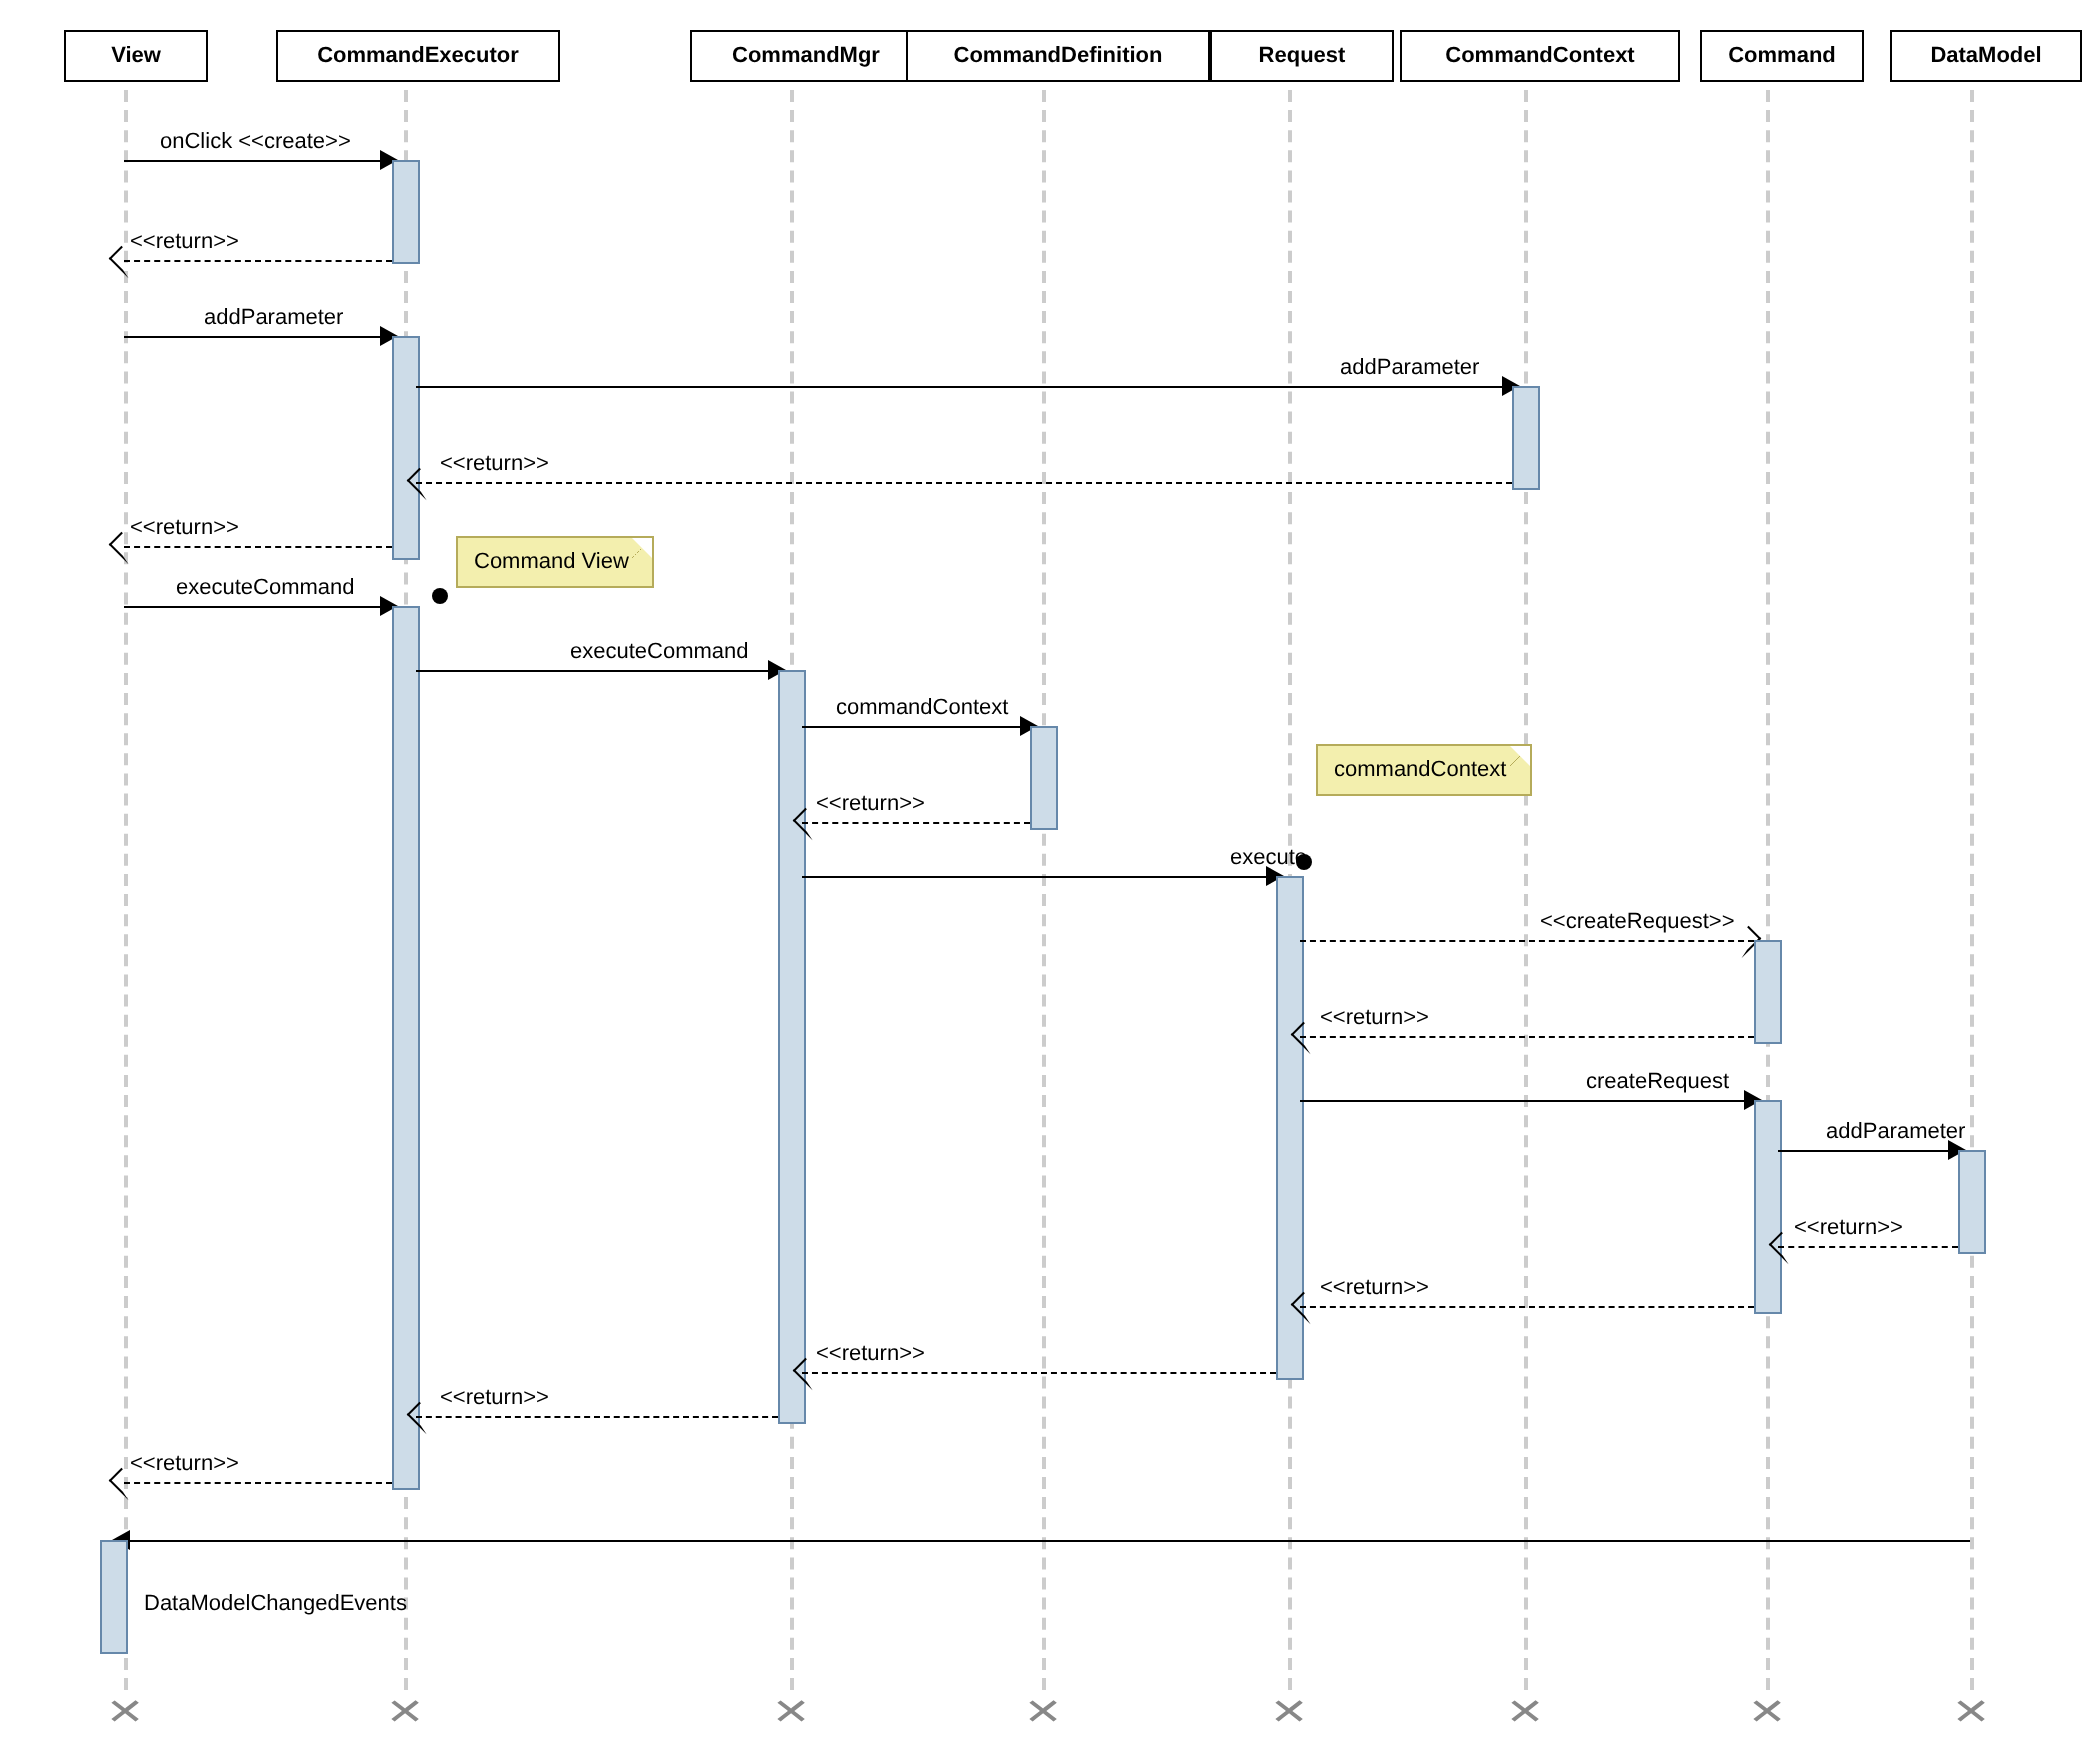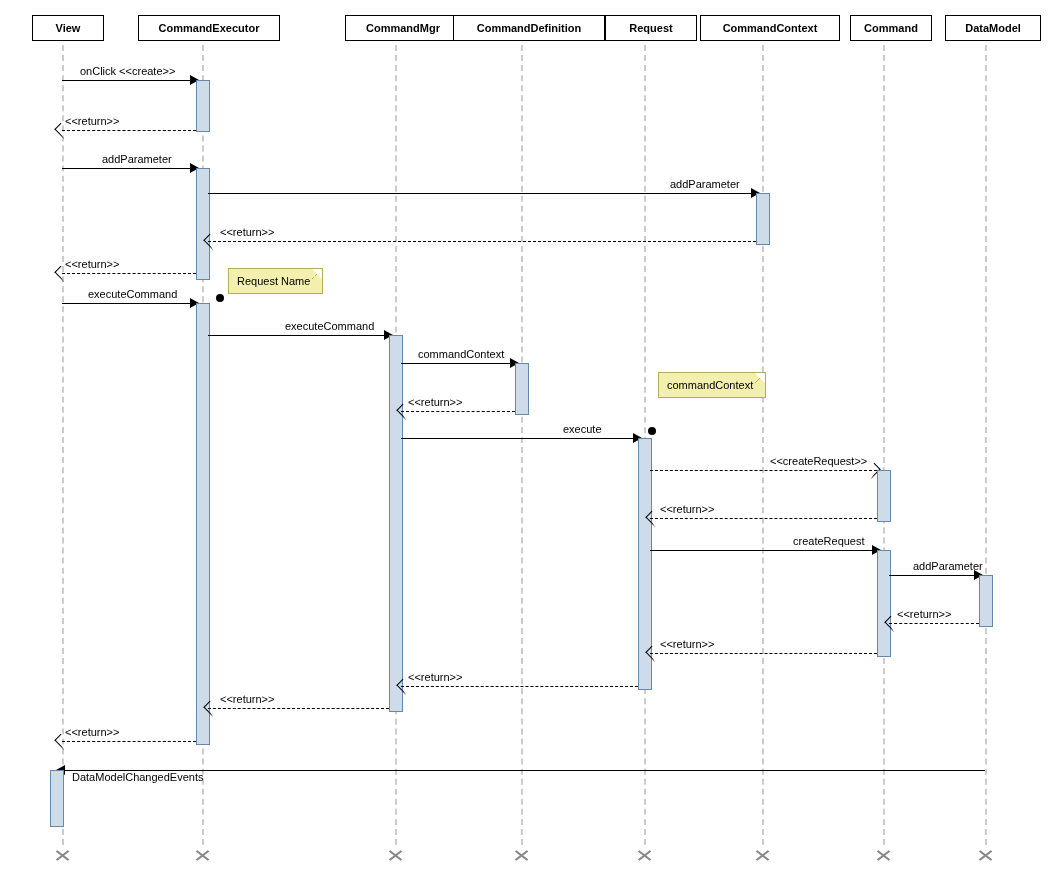--- a/index.html
+++ b/index.html
@@ -167,21 +167,21 @@
   <div class="activation" style="left:746px;top:183px;height:50px"></div>
 
   <div class="label" style="left:210px;top:216px">&lt;&lt;return&gt;&gt;</div>
   <div class="hline dashed" style="left:198px;top:231px;width:548px"></div>
   <div class="arrowL open" style="left:197px;top:225px"></div>
 
   <div class="label" style="left:55px;top:248px">&lt;&lt;return&gt;&gt;</div>
   <div class="hline dashed" style="left:52px;top:263px;width:134px"></div>
   <div class="arrowL open" style="left:48px;top:257px"></div>
 
-  <div class="note" style="left:218px;top:258px">Request Name</div>
+  <div class="note" style="left:218px;top:258px">Command View</div>
   <div class="dot" style="left:206px;top:284px"></div>
 
   <div class="label" style="left:78px;top:278px">executeCommand</div>
   <div class="hline" style="left:52px;top:293px;width:133px"></div>
   <div class="arrowR" style="left:180px;top:288px"></div>
   <div class="activation" style="left:186px;top:293px;height:440px"></div>
 
   <div class="label" style="left:275px;top:310px">executeCommand</div>
   <div class="hline" style="left:198px;top:325px;width:181px"></div>
   <div class="arrowR" style="left:374px;top:320px"></div>
@@ -192,21 +192,21 @@
   <div class="arrowR" style="left:500px;top:348px"></div>
   <div class="activation" style="left:505px;top:353px;height:50px"></div>
 
   <div class="label" style="left:398px;top:386px">&lt;&lt;return&gt;&gt;</div>
   <div class="hline dashed" style="left:391px;top:401px;width:114px"></div>
   <div class="arrowL open" style="left:390px;top:395px"></div>
 
   <div class="note" style="left:648px;top:362px">commandContext</div>
   <div class="dot" style="left:638px;top:417px"></div>
 
-  <div class="label" style="left:553px;top:413px">execute</div>
+  <div class="label" style="left:605px;top:413px">execute</div>
   <div class="hline" style="left:391px;top:428px;width:237px"></div>
   <div class="arrowR" style="left:623px;top:423px"></div>
   <div class="activation" style="left:628px;top:428px;height:250px"></div>
 
   <div class="label" style="left:760px;top:445px">&lt;&lt;createRequest&gt;&gt;</div>
   <div class="hline dashed" style="left:640px;top:460px;width:227px"></div>
   <div class="arrowR open" style="left:858px;top:454px"></div>
   <div class="activation" style="left:867px;top:460px;height:50px"></div>
 
   <div class="label" style="left:650px;top:493px">&lt;&lt;return&gt;&gt;</div>
@@ -236,18 +236,18 @@
   <div class="arrowL open" style="left:390px;top:670px"></div>
 
   <div class="label" style="left:210px;top:683px">&lt;&lt;return&gt;&gt;</div>
   <div class="hline dashed" style="left:198px;top:698px;width:181px"></div>
   <div class="arrowL open" style="left:197px;top:692px"></div>
 
   <div class="label" style="left:55px;top:716px">&lt;&lt;return&gt;&gt;</div>
   <div class="hline dashed" style="left:52px;top:731px;width:134px"></div>
   <div class="arrowL open" style="left:48px;top:725px"></div>
 
-  <div class="label" style="left:62px;top:761px">DataModelChangedEvents</div>
+  <div class="label" style="left:62px;top:786px">DataModelChangedEvents</div>
   <div class="hline" style="left:52px;top:760px;width:923px"></div>
   <div class="arrowL" style="left:46px;top:755px"></div>
   <div class="activation" style="left:40px;top:760px;height:55px"></div>
 
 </div>
 
 </body></html>

